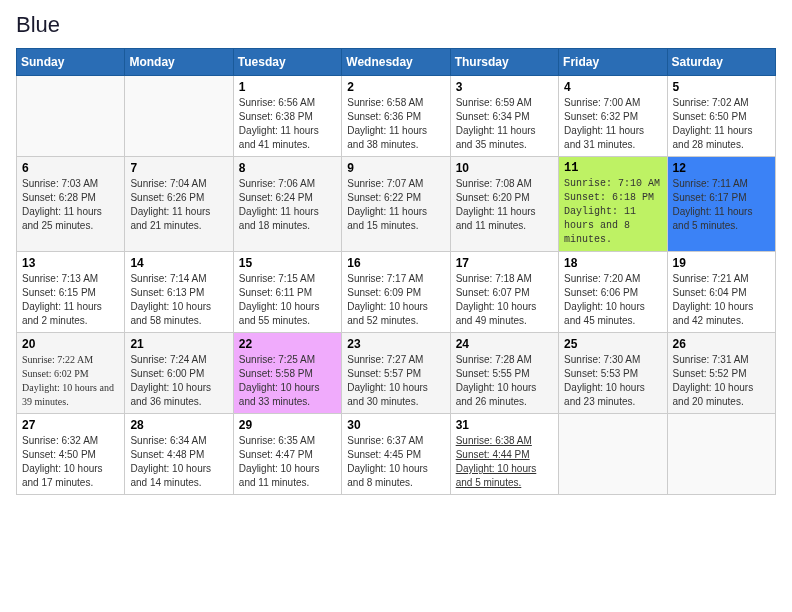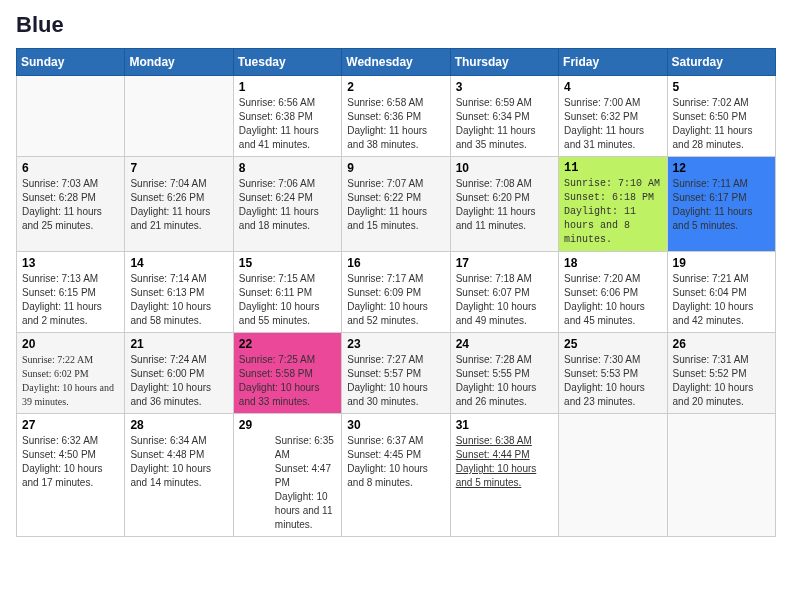--- a/index.html
+++ b/index.html
@@ -73,21 +73,21 @@
     }
     .empty-cell {
       background: #f9f9f9 !important;
     }
   </style>
 </head>
 <body>
 
 <div class="header">
   <div class="logo">
-    <div style="font-size:22px;font-weight:bold;color:#1a1a2e;line-height:1.0;margin-top:-2px;">Blue</div>
+    <div style="font-size:22px;font-weight:normal;color:#1a1a2e;line-height:1.0;margin-top:-2px;">Blue</div>
   </div>
   <div class="title-block">
     <div class="month-title"></div>
     <div class="subtitle"></div>
   </div>
 </div>
 
 <table class="calendar">
   <thead>
     <tr>
@@ -229,21 +229,21 @@
           <div class="day-info" style="white-space: pre-line; font-family: Liberation Serif, serif;">Sunrise: 7:22 AM
 Sunset: 6:02 PM
 Daylight: 10 hours and 39 minutes.</div>
         </td>
         <td style="background: rgb(245, 245, 245);">
           <span class="day-num">21</span>
           <div class="day-info" style="white-space: pre-line;">Sunrise: 7:24 AM
 Sunset: 6:00 PM
 Daylight: 10 hours and 36 minutes.</div>
         </td>
-        <td style="background: #ec4899;">
+        <td style="background: #f0abfc;">
           <span class="day-num">22</span>
           <div class="day-info" style="white-space: pre-line;">Sunrise: 7:25 AM
 Sunset: 5:58 PM
 Daylight: 10 hours and 33 minutes.</div>
         </td>
         <td style="background: rgb(245, 245, 245);">
           <span class="day-num">23</span>
           <div class="day-info" style="white-space: pre-line;">Sunrise: 7:27 AM
 Sunset: 5:57 PM
 Daylight: 10 hours and 30 minutes.</div>
@@ -275,21 +275,21 @@
 Daylight: 10 hours and 17 minutes.</div>
         </td>
         <td>
           <span class="day-num">28</span>
           <div class="day-info" style="white-space: pre-line;">Sunrise: 6:34 AM
 Sunset: 4:48 PM
 Daylight: 10 hours and 14 minutes.</div>
         </td>
         <td>
           <span class="day-num">29</span>
-          <div class="day-info" style="white-space: pre-line; margin-left: 36px;">Sunrise: 6:35 AM
+          <div class="day-info" style="white-space: pre-line;">Sunrise: 6:35 AM
 Sunset: 4:47 PM
 Daylight: 10 hours and 11 minutes.</div>
         </td>
         <td>
           <span class="day-num">30</span>
           <div class="day-info" style="white-space: pre-line;">Sunrise: 6:37 AM
 Sunset: 4:45 PM
 Daylight: 10 hours and 8 minutes.</div>
         </td>
         <td>

